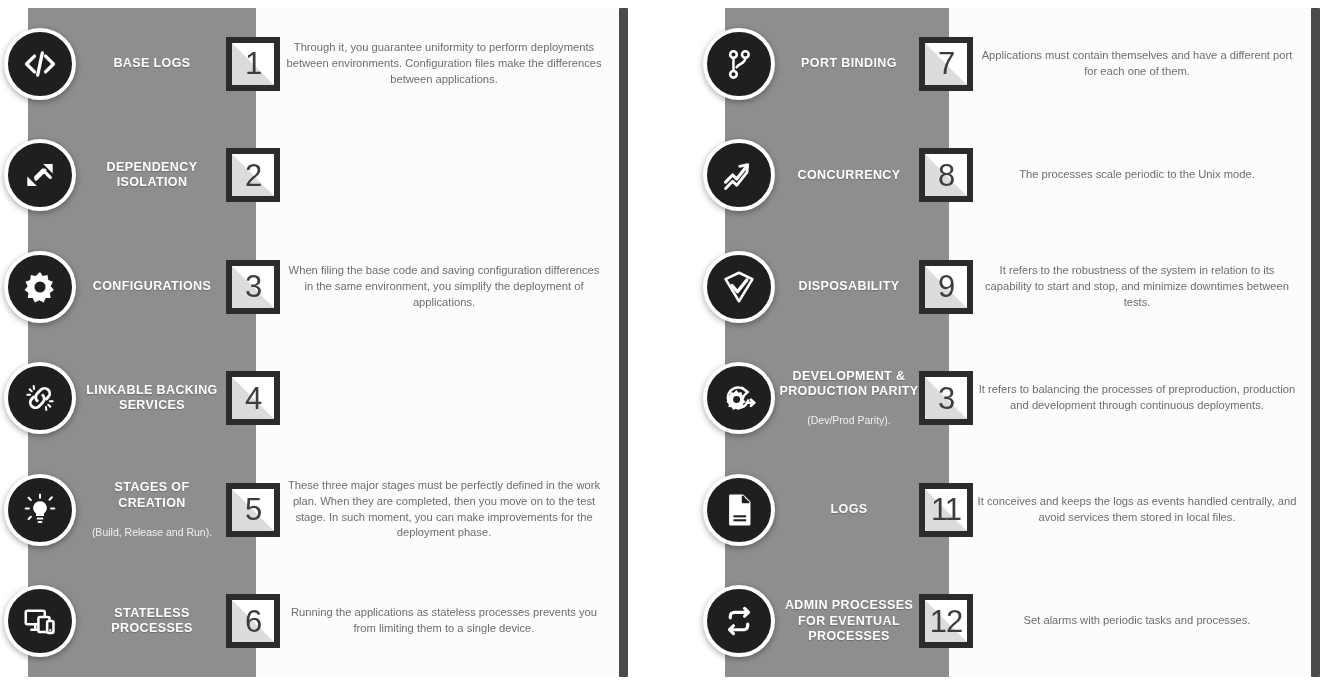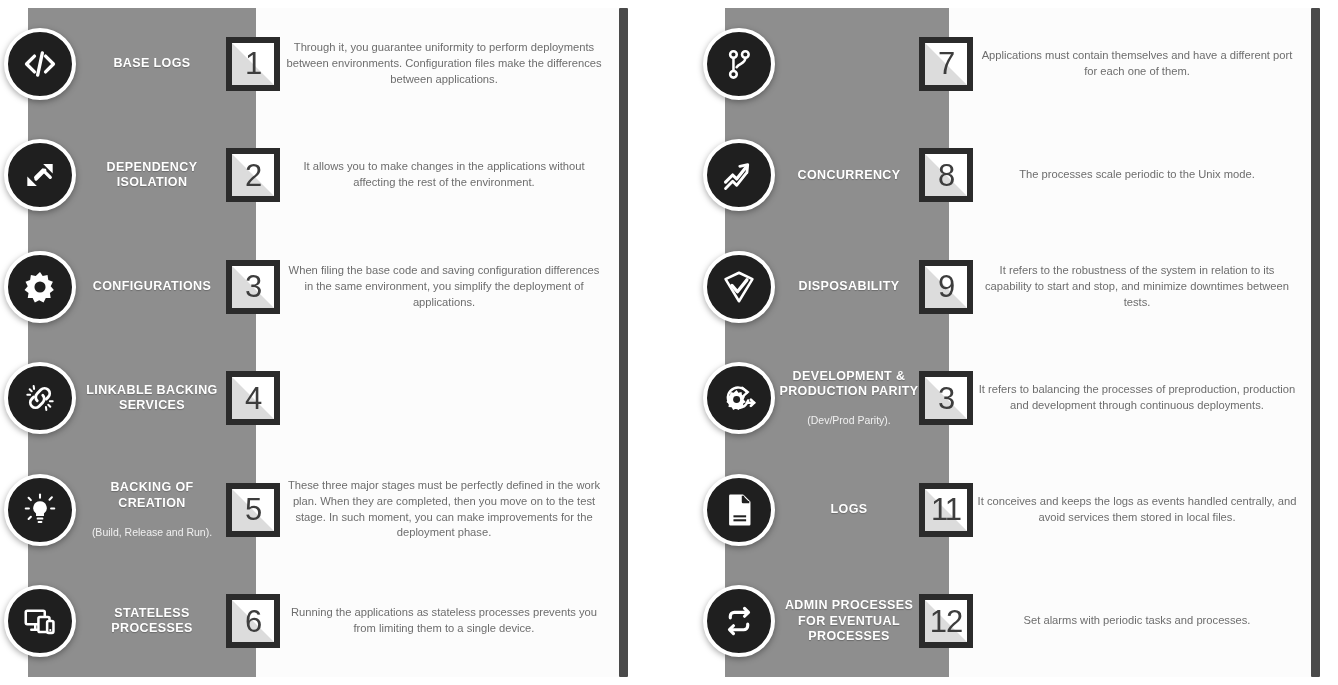--- a/index.html
+++ b/index.html
@@ -206,21 +206,20 @@
               <polygon points="40,10 40,22 28,10" fill="#fff" stroke="none"></polygon>
               <polygon points="8,38 8,26 20,38" fill="#fff" stroke="none"></polygon>
             </svg>
           </div>
           <div class="title-block">
             <div class="title-main">DEPENDENCY ISOLATION</div>
           </div>
           <div class="num-box">
             <span class="num-text">2</span>
           </div>
-          <div class="desc">It allows you to make changes in the applications without affecting the rest of the environment.</div>
         </div>
         <div class="row">
           <div class="divider-line"></div>
           <div class="gray-panel"></div>
           <div class="white-panel"></div>
           <div class="icon-badge">
             <svg viewBox="0 0 48 48" fill="#fff" stroke="none">
               <path d="M24 5l3.4 5.2 6.1-1.3 1 6.2 5.8 2.3-2.8 5.6 4 4.8-5 3.8 1 6.2-6.2.2-2.8 5.6-5.5-3-5.5 3-2.8-5.6-6.2-.2 1-6.2-5-3.8 4-4.8-2.8-5.6 5.8-2.3 1-6.2 6.1 1.3z"></path>
               <circle cx="24" cy="24" r="7" fill="#1f1f1f"></circle>
             </svg>
@@ -271,21 +270,21 @@
                 <line x1="24" y1="4.5" x2="24" y2="8.5"></line>
                 <line x1="10" y1="22" x2="6" y2="22"></line>
                 <line x1="12.5" y1="11.5" x2="9.6" y2="8.6"></line>
                 <line x1="12.5" y1="32.5" x2="9.6" y2="35.4"></line>
                 <line x1="36" y1="11" x2="39" y2="8"></line>
                 <line x1="38" y1="22" x2="42" y2="22"></line>
               </g>
             </svg>
           </div>
           <div class="title-block">
-            <div class="title-main">BACKING OF CREATION</div>
+            <div class="title-main">STAGES OF CREATION</div>
             <div class="title-sub">(Build, Release and Run).</div>
           </div>
           <div class="num-box">
             <span class="num-text">5</span>
           </div>
           <div class="desc">These three major stages must be perfectly defined in the work plan.  When they are completed, then you move on to the test stage. In such moment, you can make improvements for the deployment phase.</div>
         </div>
         <div class="row">
           <div class="divider-line"></div>
           <div class="gray-panel"></div>
@@ -318,20 +317,23 @@
           <div class="gray-panel"></div>
           <div class="white-panel"></div>
           <div class="icon-badge">
             <svg viewBox="0 0 48 48" fill="none" stroke="#fff" stroke-width="3.2" stroke-linecap="round">
               <circle cx="17" cy="12" r="4.2"></circle>
               <circle cx="32" cy="12" r="4.2"></circle>
               <circle cx="17" cy="37" r="4.2"></circle>
               <line x1="17" y1="16.5" x2="17" y2="32.5"></line>
               <path d="M32 16.5c0 7-7.5 6.5-11 11.5"></path>
             </svg>
+          </div>
+          <div class="title-block">
+            <div class="title-main">PORT BINDING</div>
           </div>
           <div class="num-box">
             <span class="num-text">7</span>
           </div>
           <div class="desc">Applications must contain themselves and have a different port for each one of them.</div>
         </div>
         <div class="row">
           <div class="divider-line"></div>
           <div class="gray-panel"></div>
           <div class="white-panel"></div>

